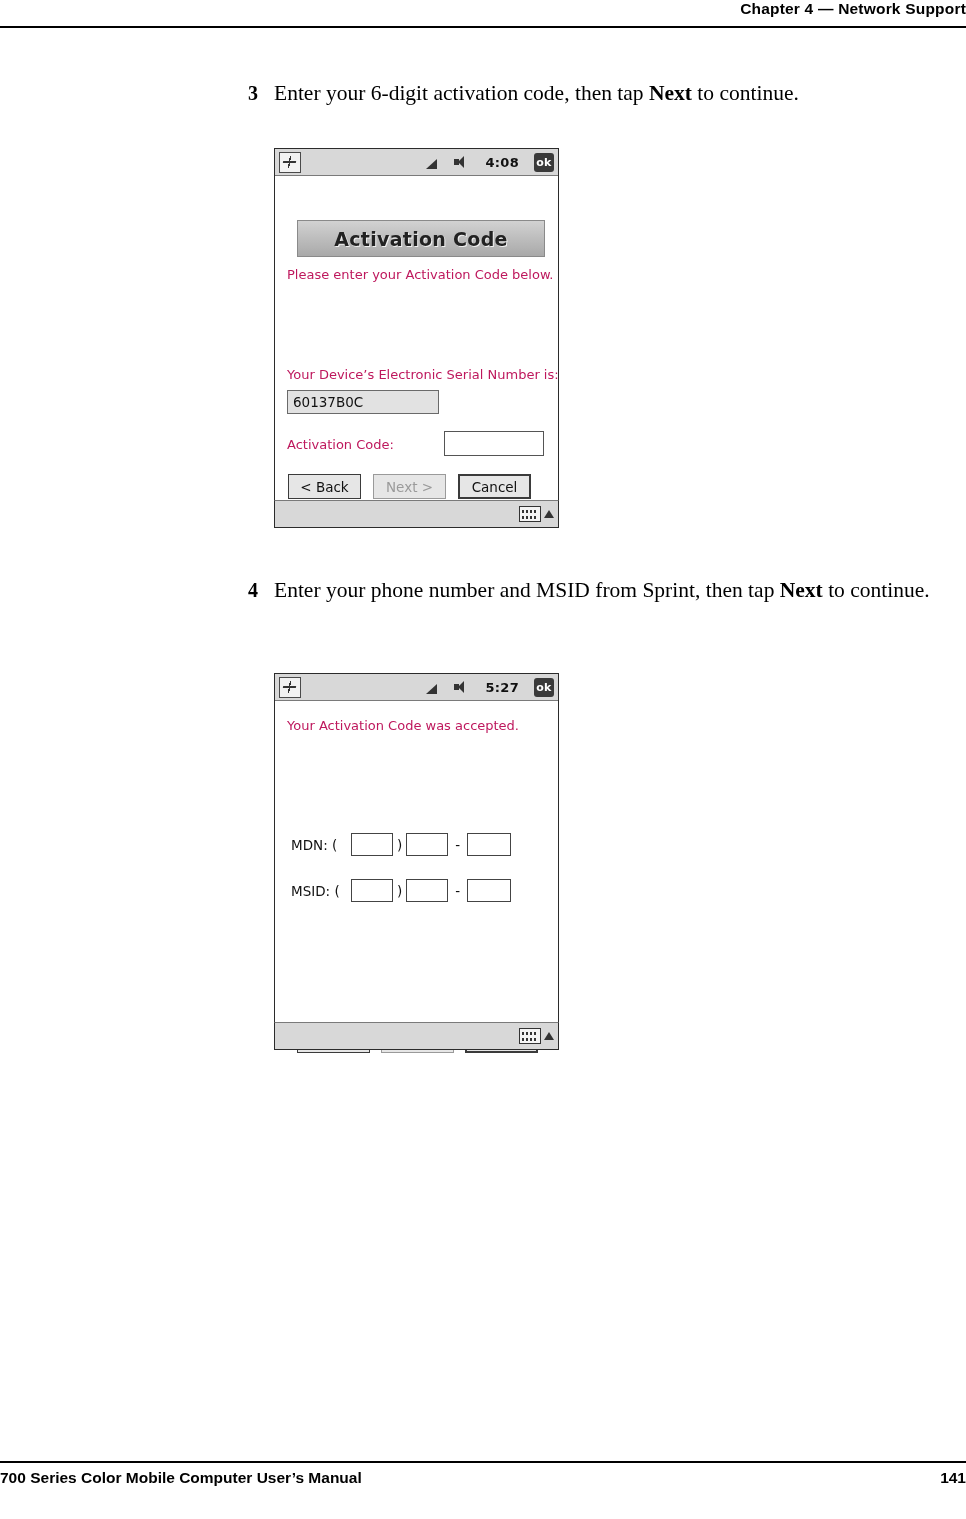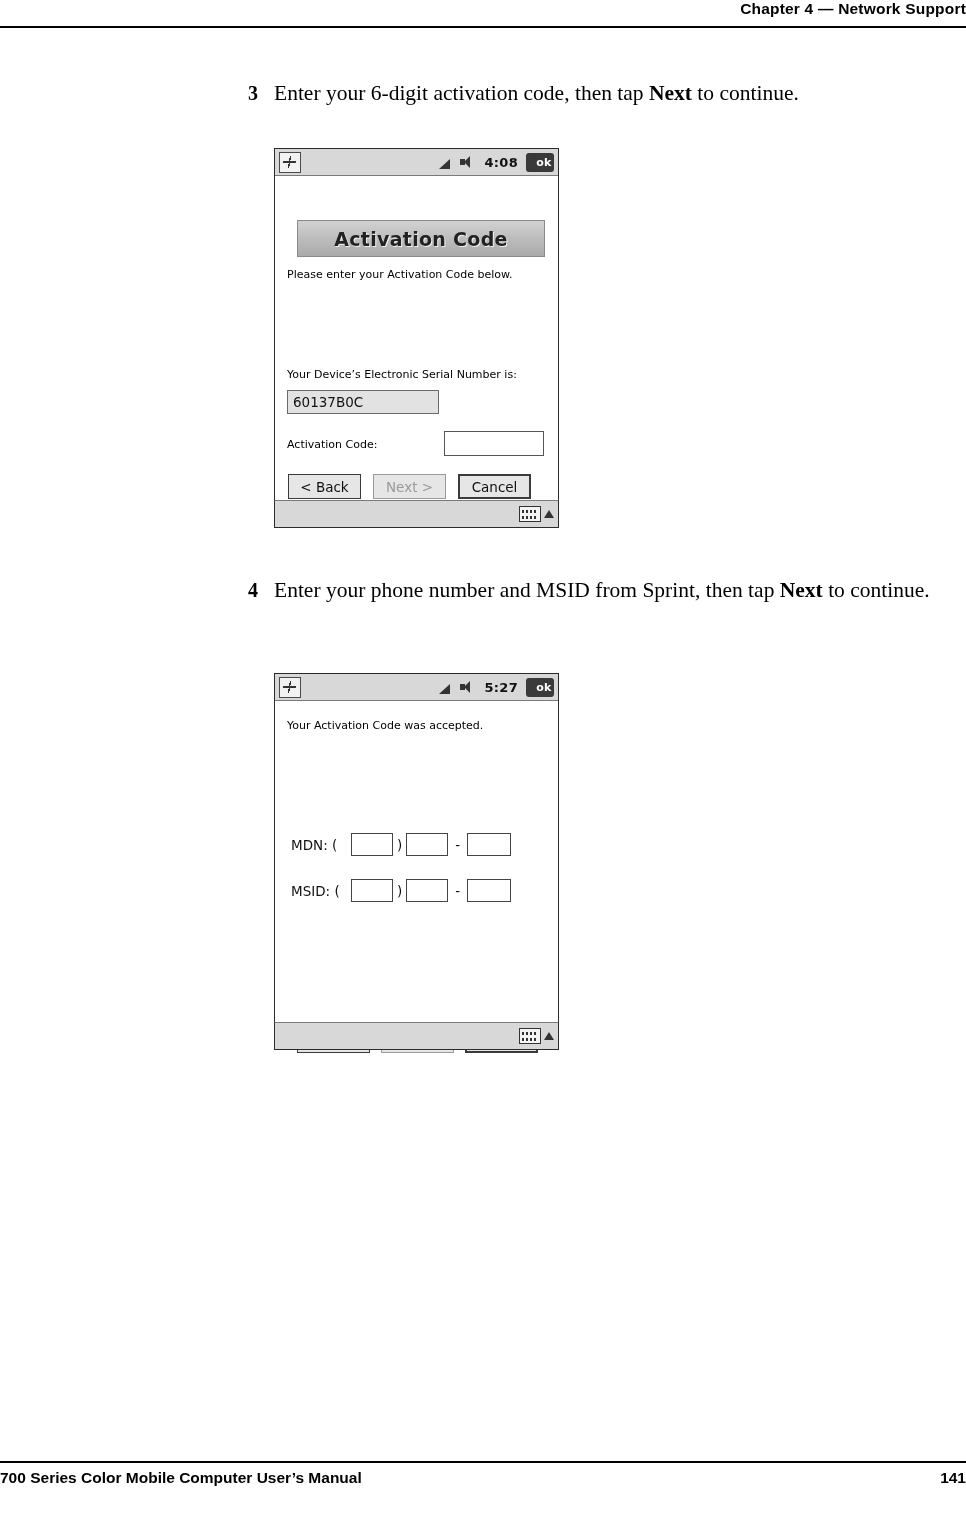--- a/index.html
+++ b/index.html
@@ -153,21 +153,21 @@
     color: #1a1a1a;
     margin-top: 44px;
   }
   .tb-right {
     position: absolute;
     right: 4px;
     top: 0;
     height: 27px;
     display: flex;
     align-items: center;
-    gap: 8px;
+    gap: 15px;
   }
   .icon-signal {
     width: 13px; height: 13px;
     position: relative;
   }
   .icon-signal:before {
     content: "";
     position: absolute; left: 0; bottom: 0;
     width: 0; height: 0;
     border-left: 11px solid transparent;
@@ -203,21 +203,20 @@
     border-radius: 3px;
     background: #3a3a3a;
     color: #fff;
     font-family: "DejaVu Sans", sans-serif;
     font-weight: bold;
     font-size: 11px;
     display: flex;
     align-items: center;
     justify-content: center;
     letter-spacing: 0.2px;
-    padding-left: 8px;
   }
 
   .screen-body {
     position: relative;
     background: #ffffff;
     box-sizing: border-box;
   }
   #pda1 .screen-body { height: 317px; }
   #pda2 .screen-body { height: 314px; }
 
@@ -238,22 +237,22 @@
     font-weight: bold;
     font-size: 19px;
     color: #222;
     text-shadow: 1px 1px 0 #f0f0f0;
     letter-spacing: 0.3px;
   }
 
   .scr-text {
     position: absolute;
     font-family: "DejaVu Sans", sans-serif;
-    font-size: 11px;
-    color: #000000;
+    font-size: 13px;
+    color: #be185d;
     line-height: 17px;
     white-space: nowrap;
   }
   .scr-text.wrap { white-space: normal; }
 
   .esn-box {
     position: absolute;
     left: 12px;
     top: 214px;
     width: 152px;

